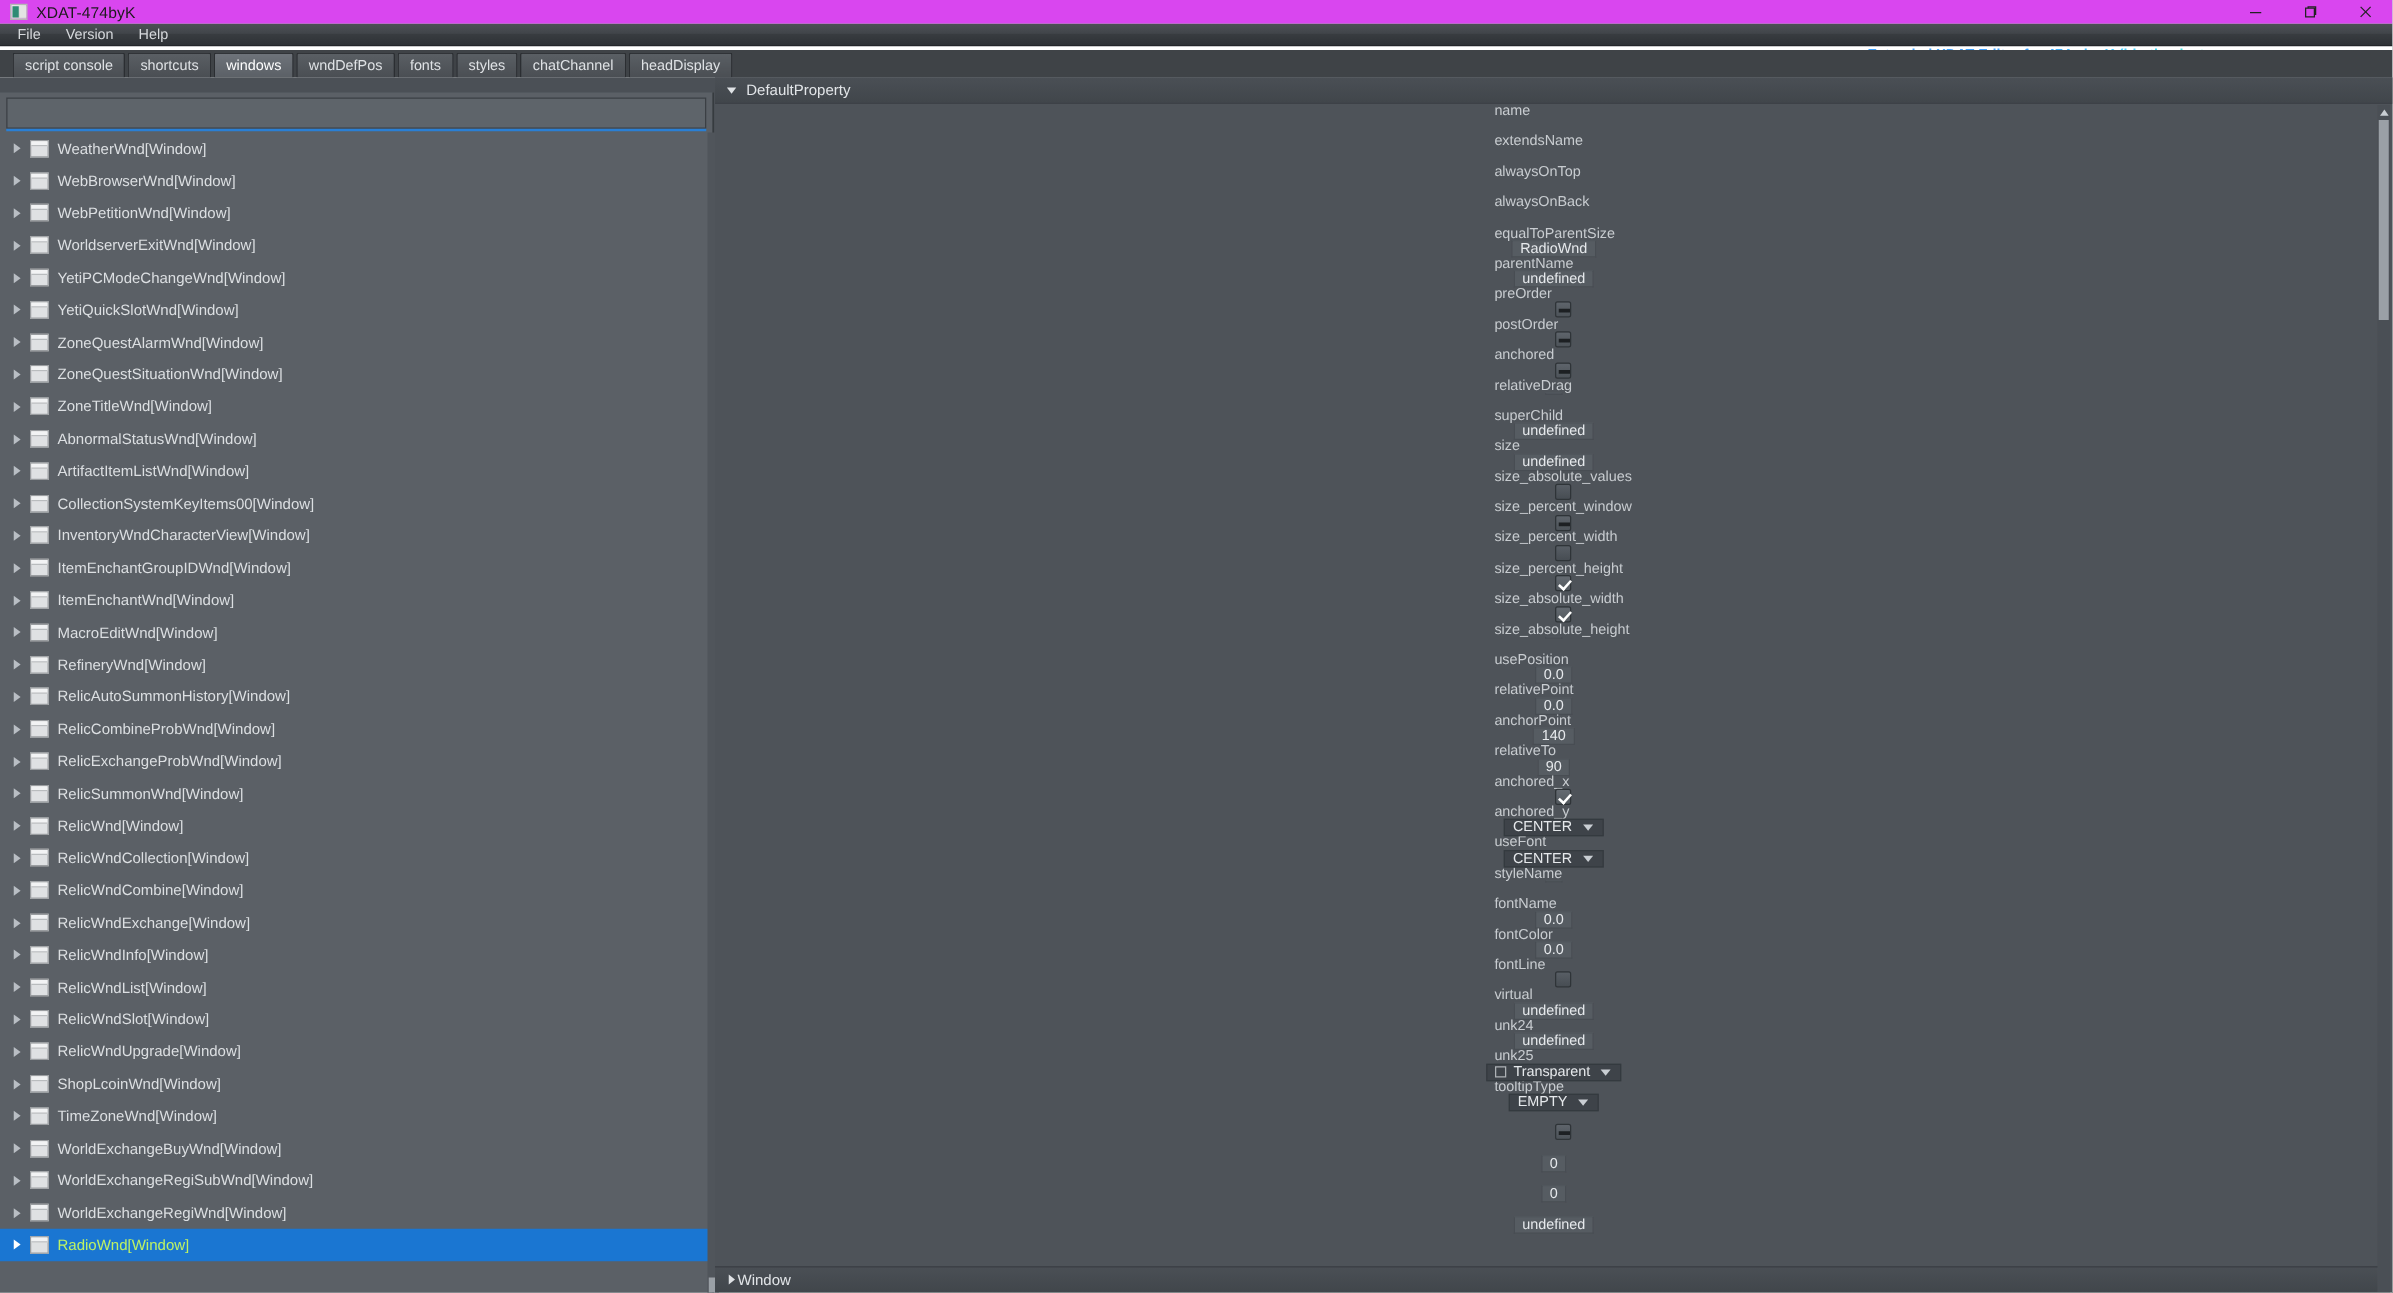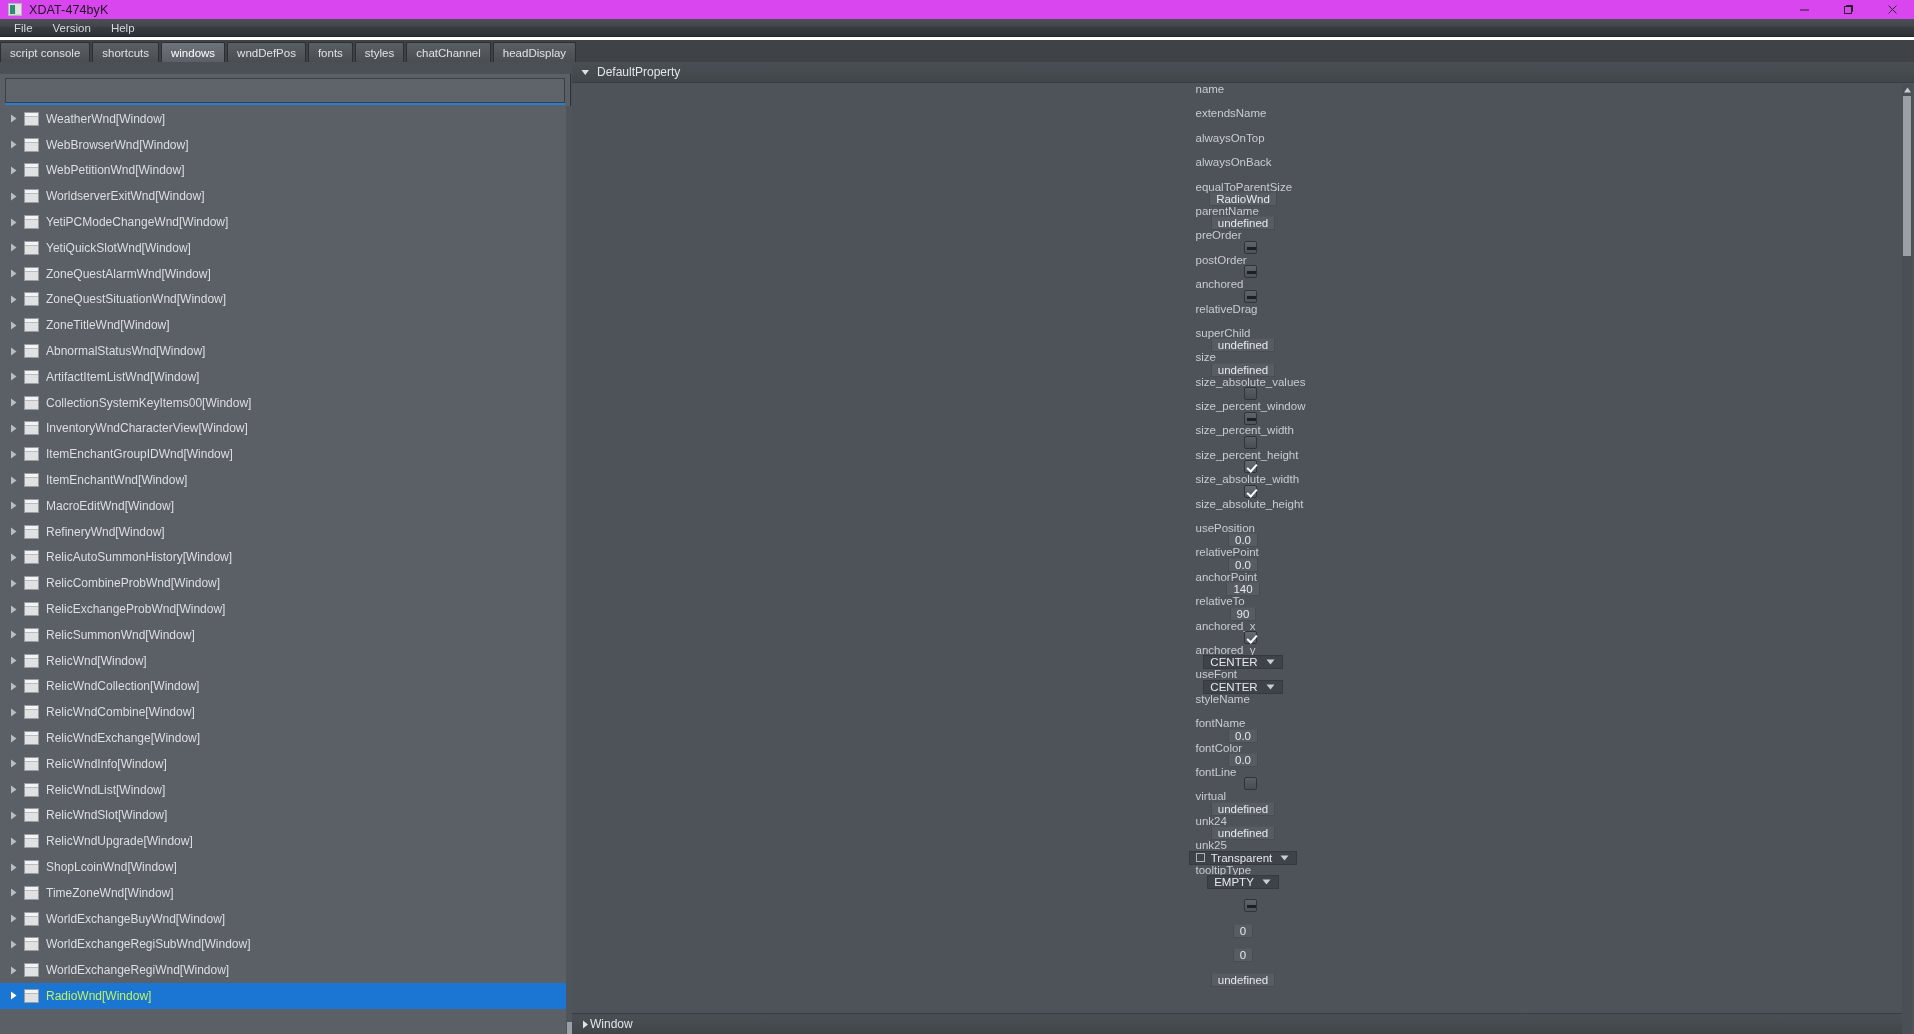--- a/index.html
+++ b/index.html
@@ -67,21 +67,21 @@
     -webkit-background-clip: text; background-clip: text;
     -webkit-text-fill-color: transparent; color: transparent;
     text-decoration-color: #3aa0ff;
     padding-right: 130px;
   }
 
   
   .tabstrip {
     position: absolute; top: 40px; left: 0; width: 1914px; height: 22px;
     background: #3f4347;
-    display: flex; align-items: flex-end; padding-left: 0;
+    display: flex; align-items: flex-end; padding-left: 10px;
   }
   .tab {
     height: 20px; padding: 0 9px;
     display:flex; align-items:center;
     font-size: 11.5px; color:#dfe2e5;
     background: linear-gradient(to bottom,#5a5f64 0%,#4a4e53 100%);
     border: 1px solid #2b2e32; border-bottom: none;
     margin-right: 2px;
     border-radius: 2px 2px 0 0;
   }

